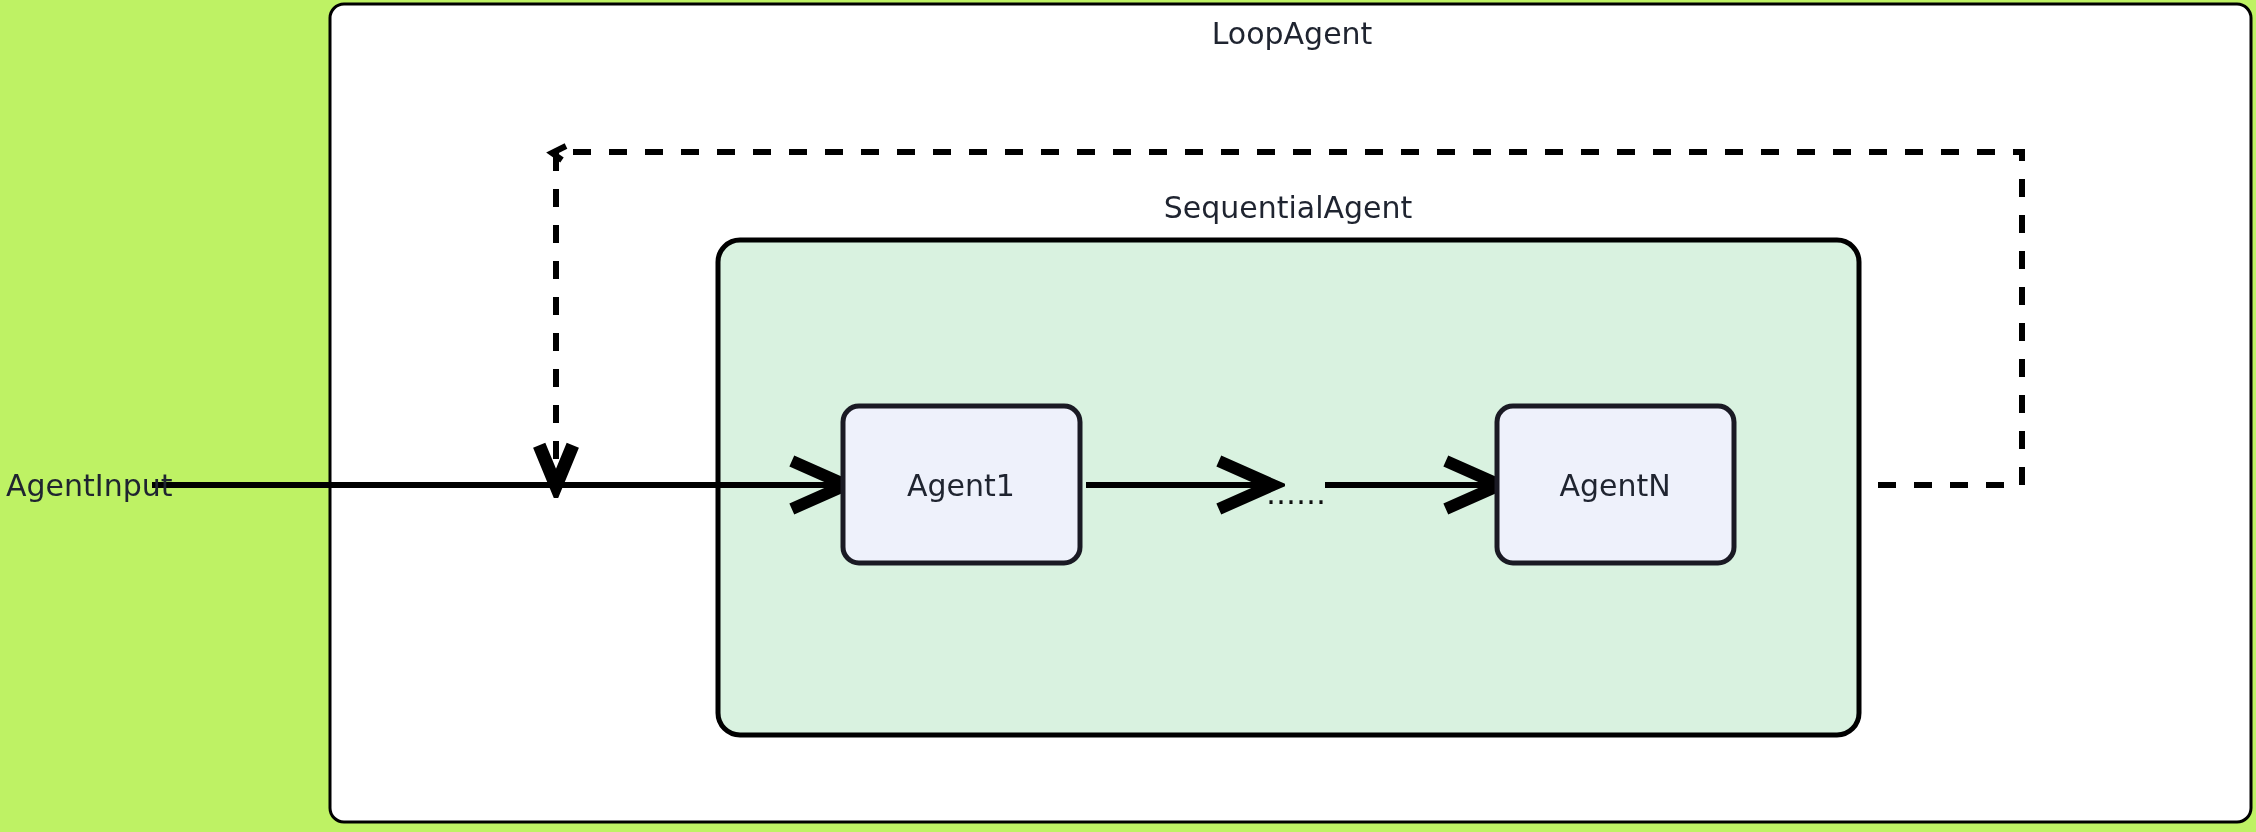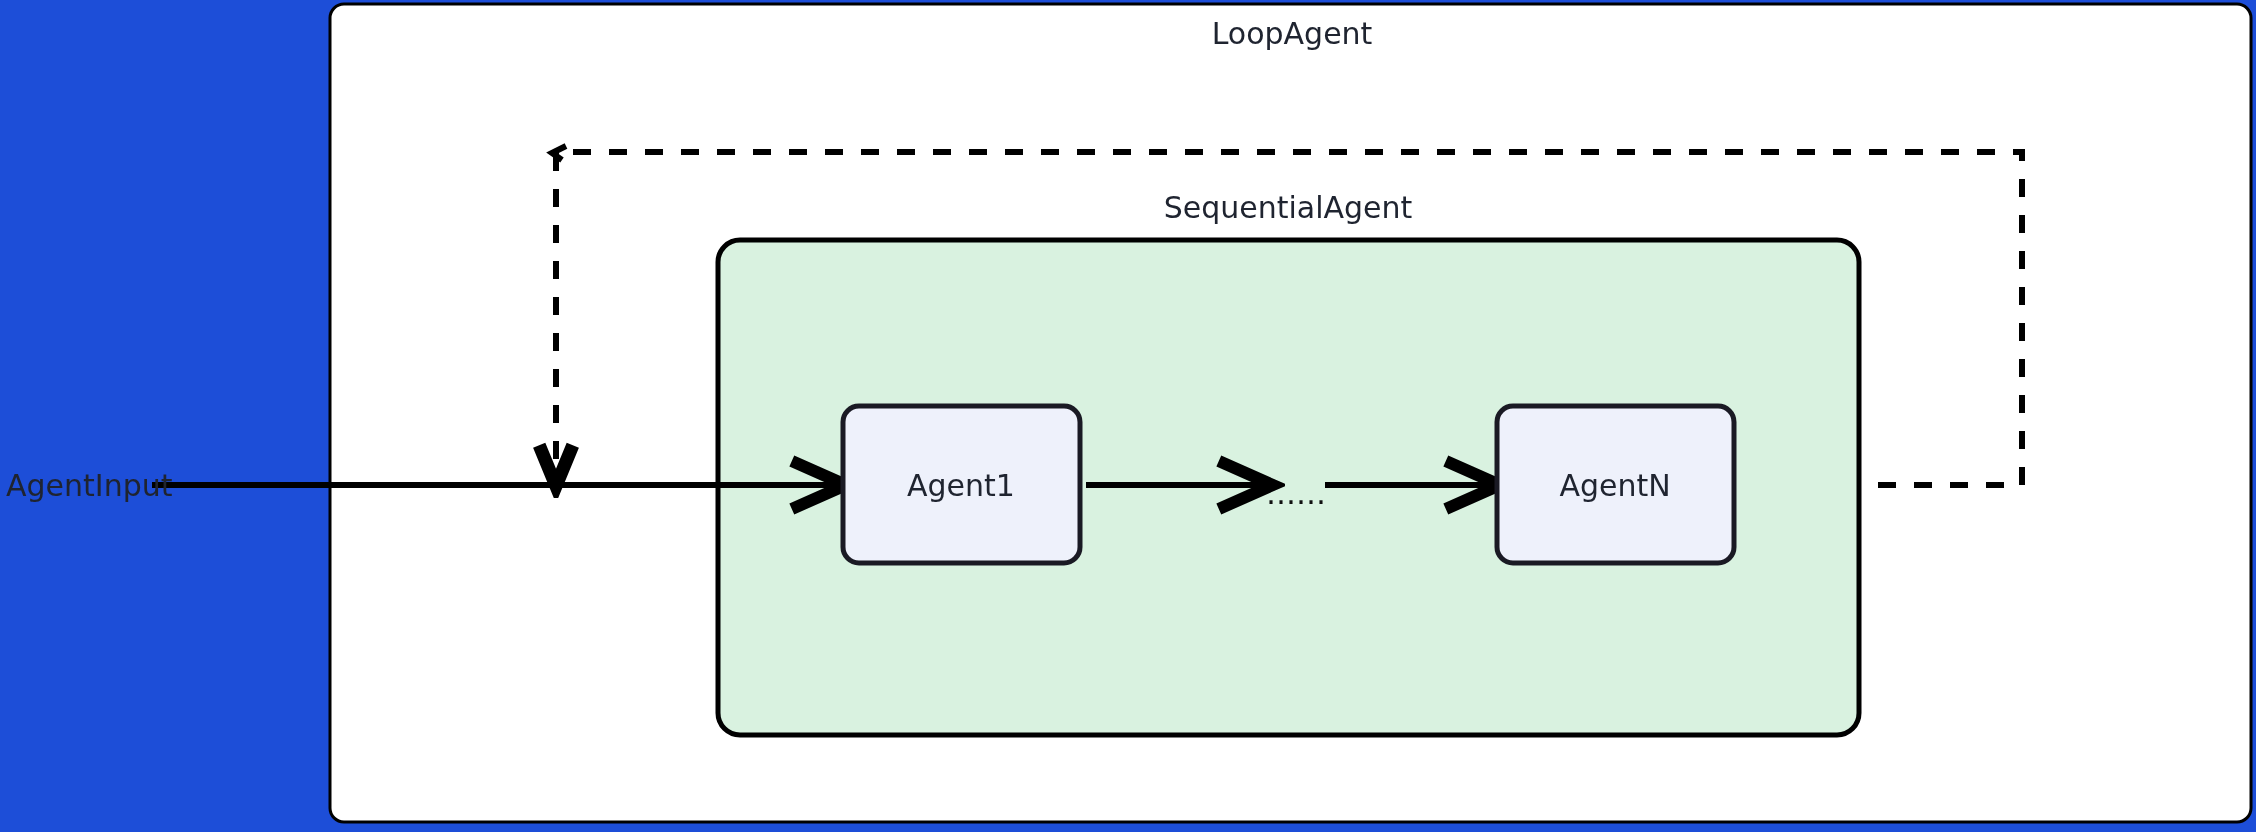--- a/index.html
+++ b/index.html
@@ -7,21 +7,21 @@
     padding: 0;
     background: #ffffff;
   }
   body {
     font-family: "DejaVu Sans", sans-serif;
   }
   #canvas {
     position: relative;
     width: 2256px;
     height: 832px;
-    background: #1d4ed8;
+    background: #bef264;
     overflow: hidden;
   }
   #diagram-svg {
     position: absolute;
     left: 0;
     top: 0;
     width: 2256px;
     height: 832px;
     display: block;
   }

